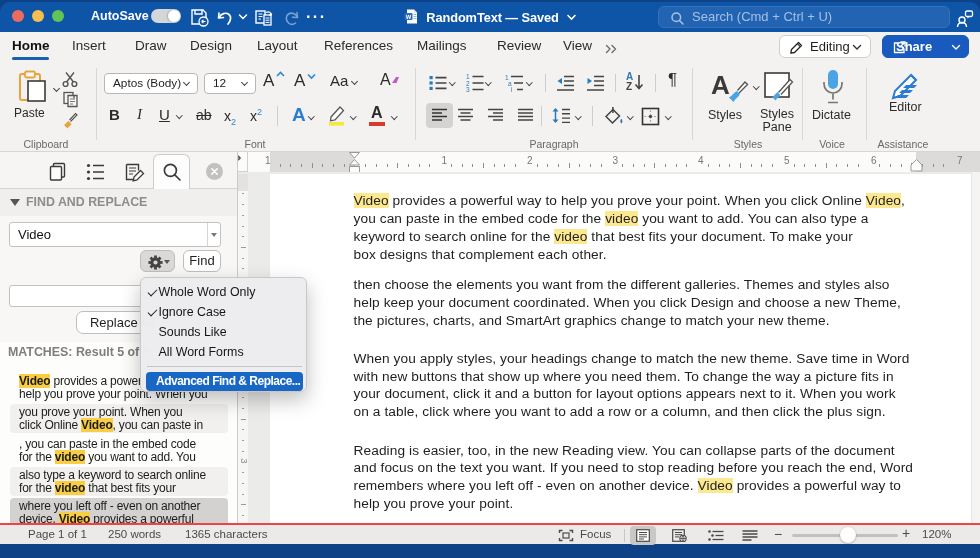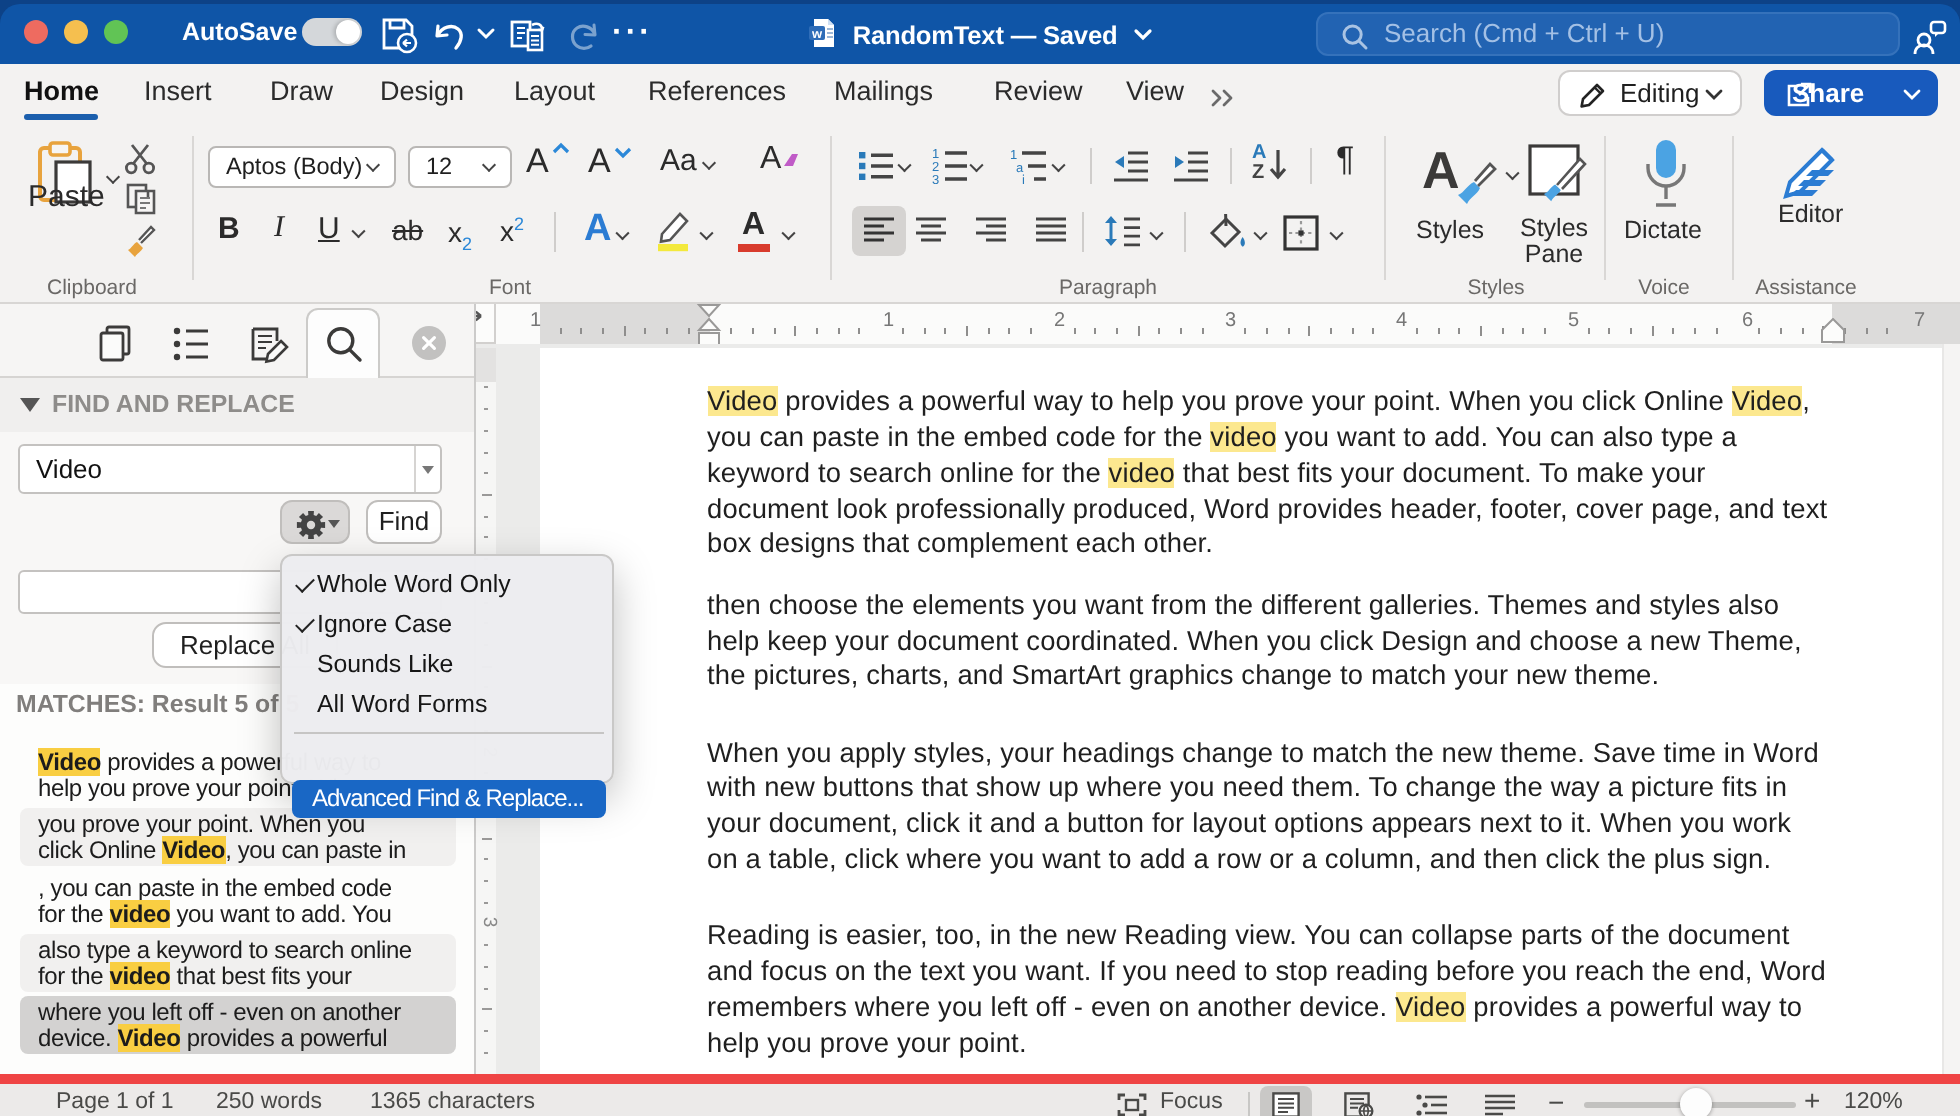--- a/index.html
+++ b/index.html
@@ -59,24 +59,24 @@
 #vruler { position:absolute; left:0px; top:2px; width:10px; height:363px; background:#f6f6f5; }
 #doctext { position:absolute; left:353.5px; top:192.3px; width:575px; font-size:13.7px; letter-spacing:0.09px; color:#1f1f1f; }
 #doctext div { height:17.77px; line-height:17.77px; white-space:nowrap; }
 #doctext .g1 { height:12.8px; }
 #doctext .g2 { height:20.5px; }
 
 
 #menu { position:absolute; left:140px; top:277px; width:167px; height:115px; background:rgba(237,237,240,0.98); border:1px solid #c9c8c7; border-radius:6px; box-shadow:0 8px 20px rgba(0,0,0,0.25); z-index:50; }
 .mrow { position:absolute; left:17.5px; font-size:12.4px; color:#161616; white-space:nowrap; }
 .check { position:absolute; width:9px; height:5px; border-left:1.8px solid #222; border-bottom:1.8px solid #222; transform:rotate(-45deg); }
-#madv { position:absolute; left:5px; top:112px; width:157px; height:19px; background:#1967c5; border-radius:4px; color:#fff; font-weight:400; font-size:12px; letter-spacing:-0.5px; line-height:19px; white-space:nowrap; overflow:hidden; }
-
-
-#statusbar { position:absolute; left:0; top:537px; width:980px; height:21px; background:#eceae9; border-top:5px solid #ef4444; font-size:11.5px; color:#4a4a48; }
+#madv { position:absolute; left:5px; top:94px; width:157px; height:19px; background:#1967c5; border-radius:4px; color:#fff; font-weight:700; font-size:12px; letter-spacing:-0.5px; line-height:19px; white-space:nowrap; overflow:hidden; }
+
+
+#statusbar { position:absolute; left:0; top:523px; width:980px; height:21px; background:#eceae9; border-top:2px solid #ef4444; font-size:11.5px; color:#4a4a48; }
 .sbt { position:absolute; top:3px; }
 </style>
 </head>
 <body>
 <div id="titlebar">
   <div class="tl" id="tl-r"></div>
     <div class="tl" id="tl-y"></div>
     <div class="tl" id="tl-g"></div>
   <div id="autosave">AutoSave</div>
   <div id="toggle">
@@ -181,21 +181,21 @@
   <div class="glabel" style="left:494px">Paragraph</div>
   <div class="glabel" style="left:688px">Styles</div>
   <div class="glabel" style="left:772px">Voice</div>
   <div class="glabel" style="left:843px">Assistance</div>
 
   <svg style="position:absolute;left:16px;top:8px" width="36" height="34" viewBox="0 0 36 34">
     <rect x="4" y="4" width="20" height="26" rx="2" fill="none" stroke="#e8a33d" stroke-width="2"></rect>
     <rect x="9" y="1.5" width="10" height="6" rx="1.5" fill="#f6f5f4" stroke="#e8a33d" stroke-width="1.8"></rect>
     <rect x="12" y="11" width="17" height="20" fill="#fff" stroke="#3b3a39" stroke-width="1.6"></rect>
   </svg>
-  <div class="rbtxt" style="left:14px;top:28px;font-size:15px">Paste</div>
+  <div class="rbtxt" style="left:14px;top:44px;font-size:12px">Paste</div>
   <span class="chev" style="position:absolute;left:54px;top:24px;width:5px;height:5px"></span>
 
   <svg style="position:absolute;left:61px;top:9px" width="18" height="17" viewBox="0 0 18 17">
     <path d="M5 1.5 L12.5 11 M13 1.5 L5.5 11" stroke="#555" stroke-width="1.4" fill="none"></path>
     <circle cx="4.6" cy="13" r="2.4" fill="none" stroke="#555" stroke-width="1.4"></circle>
     <circle cx="13.4" cy="13" r="2.4" fill="none" stroke="#555" stroke-width="1.4"></circle>
   </svg>
 
   <svg style="position:absolute;left:62px;top:29px" width="17" height="18" viewBox="0 0 17 18">
     <rect x="2" y="1.5" width="9" height="11" fill="#f6f5f4" stroke="#555" stroke-width="1.3"></rect>
@@ -475,21 +475,20 @@
         <div style="position:absolute;left:1px;top:282.4px;width:10px;height:10px;font-size:9.5px;color:#888;transform:rotate(90deg);text-align:center;line-height:10px">3</div>
       </div>
     </div>
     <div id="page"></div>
     <div style="position:absolute;left:733px;top:0;width:9px;height:365px;background:#f5f4f3;border-left:1px solid #e8e7e6"></div>
   </div>
 <div id="doctext">
 <div><mark>Video</mark> provides a powerful way to help you prove your point. When you click Online <mark>Video</mark>,</div>
 <div>you can paste in the embed code for the <mark>video</mark> you want to add. You can also type a</div>
 <div>keyword to search online for the <mark>video</mark> that best fits your document. To make your</div>
-<div>document look professionally produced, Word provides header, footer, cover page, and text</div>
 <div>box designs that complement each other.</div>
 <div class="g1"></div>
 <div>then choose the elements you want from the different galleries. Themes and styles also</div>
 <div>help keep your document coordinated. When you click Design and choose a new Theme,</div>
 <div>the pictures, charts, and SmartArt graphics change to match your new theme.</div>
 <div class="g2"></div>
 <div>When you apply styles, your headings change to match the new theme. Save time in Word</div>
 <div>with new buttons that show up where you need them. To change the way a picture fits in</div>
 <div>your document, click it and a button for layout options appears next to it. When you work</div>
 <div>on a table, click where you want to add a row or a column, and then click the plus sign.</div>

